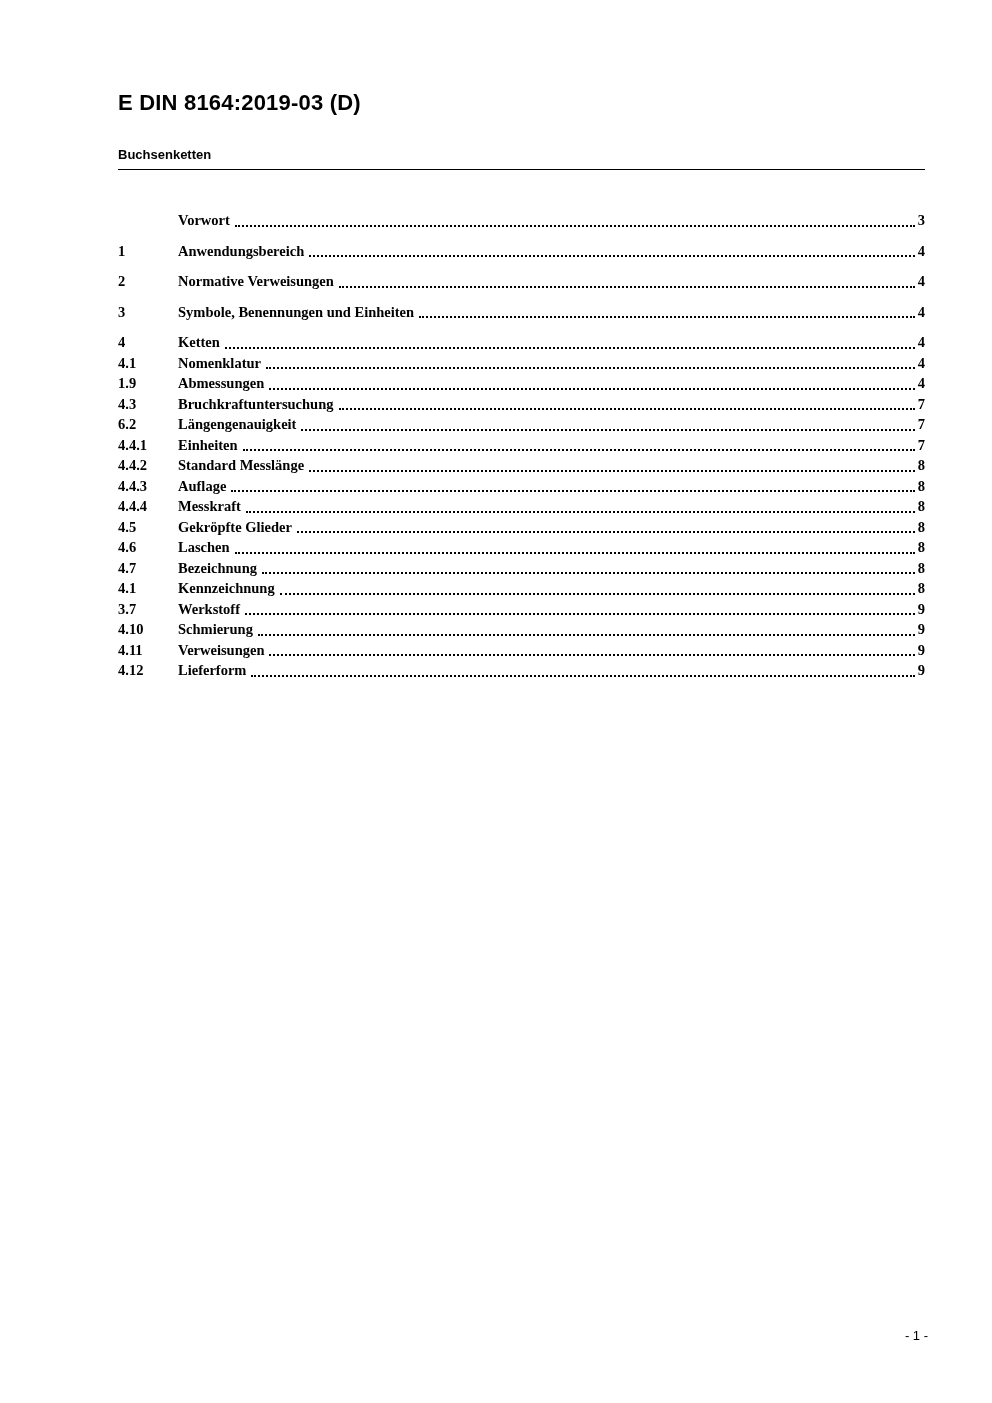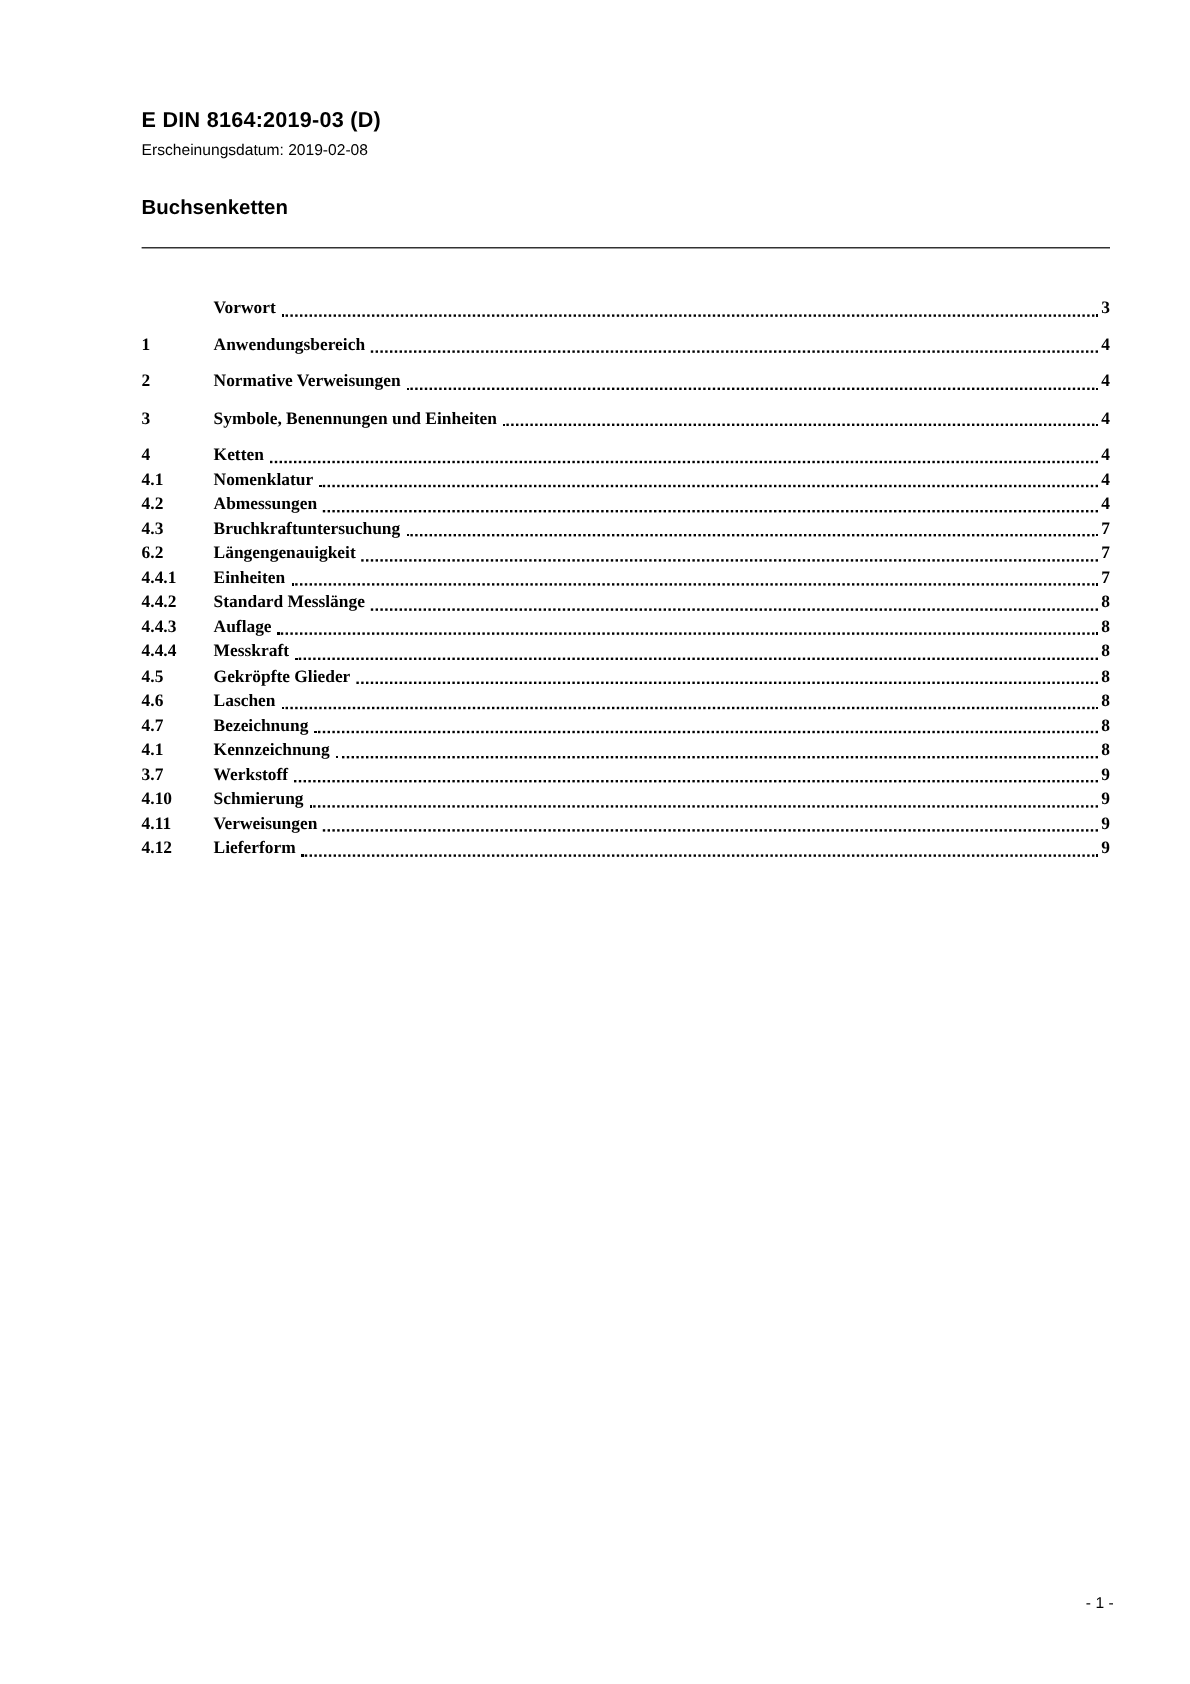--- a/index.html
+++ b/index.html
@@ -11,33 +11,33 @@
     font-family: "Liberation Sans", sans-serif;
     color: #000;
     overflow: hidden;
   }
   .page {
     position: absolute;
     inset: 0;
     padding: 90px 67px 0 118px;
   }
   .doc-title {
-    font-size: 18px;
+    font-size: 22px;
     font-weight: bold;
     letter-spacing: 0.2px;
   }
   .pub-date {
     font-size: 13px;
     margin-top: 6px;
   }
   .subtitle {
     margin-top: 31px;
-    font-size: 17px;
-    font-weight: bold;
-    padding-bottom: 23px;
+    font-size: 13px;
+    font-weight: bold;
+    padding-bottom: 7px;
     border-bottom: 1.5px solid #000;
   }
   .toc-header {
     margin-top: 50px;
     display: flex;
     justify-content: space-between;
     align-items: baseline;
   }
   .toc-title {
     font-size: 21px;
@@ -86,21 +86,20 @@
     font-size: 13px;
   }
 </style>
 </head>
 <body>
 
 <div class="page">
 
   <h1 class="doc-title">E DIN 8164:2019-03 (D)</h1>
 
-  <div class="pub-date">Erscheinungsdatum: 2019-02-08</div>
 
   <h2 class="subtitle">Buchsenketten</h2>
 
 
   <div class="toc-list" id="toc-list">
       <div class="toc-entry space-after">
         <span class="toc-num"></span>
         <span class="toc-label">Vorwort</span>
         <span class="toc-dots"></span>
         <span class="toc-page">3</span>
@@ -129,21 +128,21 @@
         <span class="toc-dots"></span>
         <span class="toc-page">4</span>
       </div>
       <div class="toc-entry">
         <span class="toc-num">4.1</span>
         <span class="toc-label">Nomenklatur</span>
         <span class="toc-dots"></span>
         <span class="toc-page">4</span>
       </div>
       <div class="toc-entry">
-        <span class="toc-num">4.2</span>
+        <span class="toc-num">1.9</span>
         <span class="toc-label">Abmessungen</span>
         <span class="toc-dots"></span>
         <span class="toc-page">4</span>
       </div>
       <div class="toc-entry">
         <span class="toc-num">4.3</span>
         <span class="toc-label">Bruchkraftuntersuchung</span>
         <span class="toc-dots"></span>
         <span class="toc-page">7</span>
       </div>

